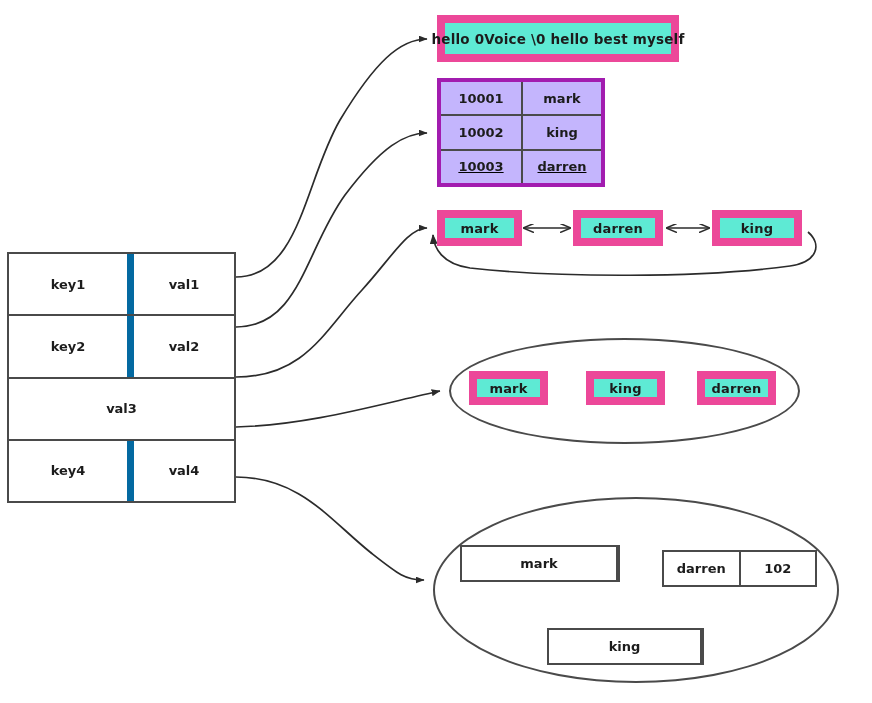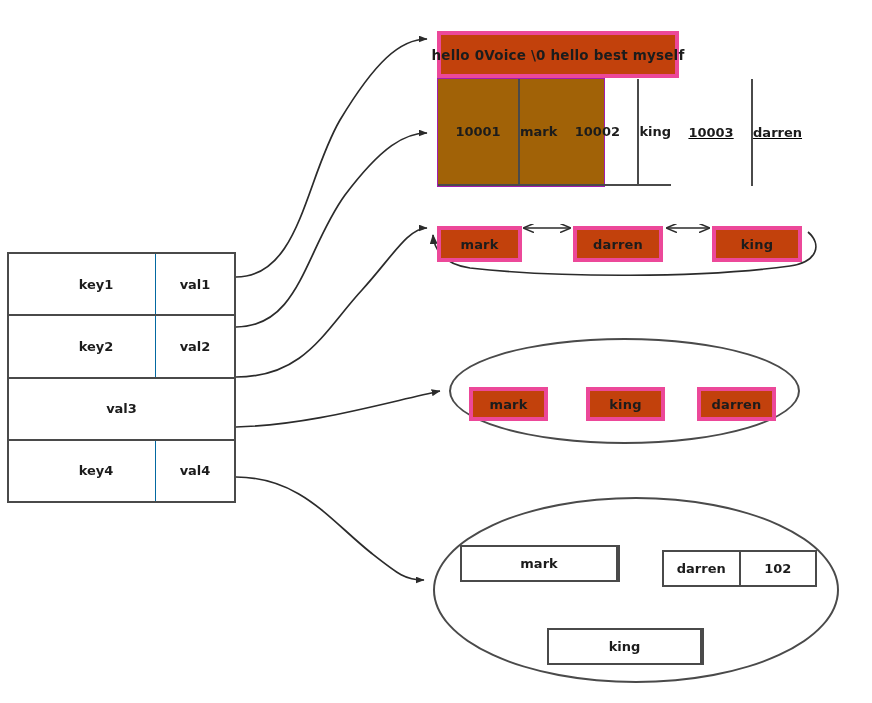--- a/index.html
+++ b/index.html
@@ -22,31 +22,30 @@
     position: absolute;
     left: 0;
     top: 0;
     width: 872px;
     height: 703px;
     pointer-events: none;
   }
   .node-box {
     position: absolute;
     box-sizing: border-box;
-    border: 4px solid #ec4899;
-    background: #c2410c;
+    border: 8px solid #ec4899;
+    background: #5eead4;
     display: flex;
     align-items: center;
     justify-content: center;
     font-weight: bold;
     font-size: 13px;
     color: #1c1c1c;
     letter-spacing: 0.2px;
     white-space: nowrap;
-    margin-top: 16px;
   }
   
   .kv-table {
     position: absolute;
     left: 7px;
     top: 252px;
     width: 229px;
     height: 251px;
     box-sizing: border-box;
     border: 2px solid #4a4a4a;
@@ -63,43 +62,43 @@
   .kv-cell {
     flex: 1 1 0;
     display: flex;
     align-items: center;
     justify-content: center;
     font-weight: bold;
     font-size: 13px;
     color: #1c1c1c;
   }
   .kv-cell.key-cell {
-    border-right: 1px solid #0369a1;
+    border-right: 7px solid #0369a1;
     flex: 0 0 118px;
-    padding-left: 28px;
   }
   
   .string-box {
     left: 437px;
     top: 15px;
     width: 242px;
     height: 47px;
     font-size: 13.5px;
   }
   
   .hash-table {
     position: absolute;
     left: 437px;
     top: 78px;
     width: 168px;
     height: 109px;
     box-sizing: border-box;
-    border: 1px solid #a21caf;
-    background: #a16207;
-    display: flex;
+    border: 4px solid #a21caf;
+    background: #c4b5fd;
+    display: flex;
+    flex-direction: column;
   }
   .hash-row {
     flex: 1 1 0;
     display: flex;
     border-bottom: 2px solid #4a4a4a;
   }
   .hash-row:last-child { border-bottom: none; text-decoration: underline; }
   .hash-cell {
     flex: 1 1 0;
     display: flex;

